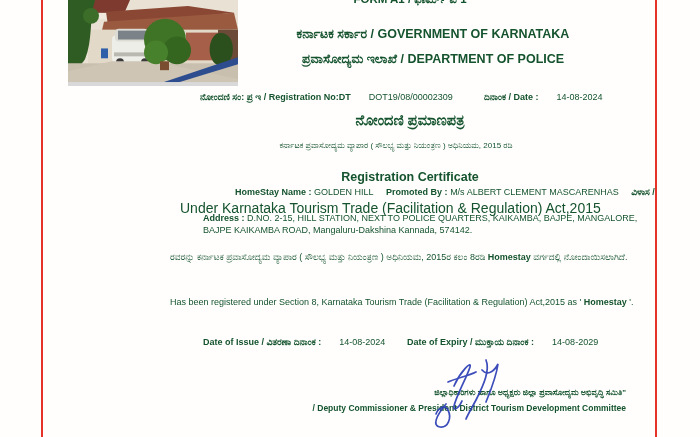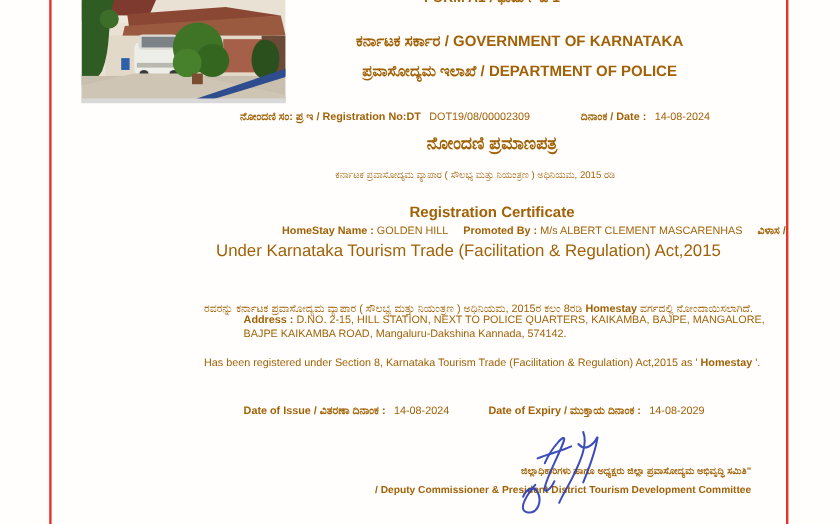--- a/index.html
+++ b/index.html
@@ -1,43 +1,43 @@
 <!DOCTYPE html>
 <html><head>
 <meta charset="utf-8">
 <style>
   html,body{margin:0;padding:0;background:#ffffff;}
   .page{
     position:relative;width:700px;height:437px;background:#fffefd;
-    overflow:hidden;font-family:"Liberation Sans",sans-serif;color:#a16207;
+    overflow:hidden;font-family:"Liberation Sans",sans-serif;color:#14532d;
   }
   .redline{position:absolute;top:0;width:2px;height:437px;background:#e63228;}
   .redline.left{left:41px;}
   .redline.right{left:655px;}
   .photo{position:absolute;left:68px;top:0;width:170px;height:85px;box-shadow:0 1px 0 #d8d8d8;}
   .photo svg{display:block;width:100%;height:100%;}
   .formline{position:absolute;left:180px;top:-7px;width:460px;text-align:center;
     font-size:11.5px;font-weight:bold;white-space:nowrap;}
   .govline{position:absolute;left:238px;top:27px;width:390px;text-align:center;
     font-size:12.5px;font-weight:bold;white-space:nowrap;}
   .deptline{position:absolute;left:238px;top:52px;width:390px;text-align:center;
     font-size:12.5px;font-weight:bold;white-space:nowrap;}
   .regrow-label{position:absolute;left:200px;top:92px;font-size:9px;white-space:nowrap;}
   .regrow-date{position:absolute;left:484px;top:92px;font-size:9px;white-space:nowrap;}
   .b{font-weight:bold;}
-  .val{margin-left:7px;font-weight:normal;text-align:center;}
+  .val{margin-left:18px;font-weight:normal;text-align:center;}
   .kn-title{position:absolute;left:180px;top:112px;width:460px;text-align:center;
     font-size:14.5px;font-weight:bold;}
   .kn-sub{position:absolute;left:166px;top:141px;width:460px;text-align:center;font-size:8px;}
   .en-title{position:absolute;left:180px;top:154px;width:460px;text-align:center;
     font-size:12.5px;font-weight:bold;margin-top:16px;}
   .en-sub{position:absolute;left:180px;top:170px;width:460px;text-align:left;font-size:14px;margin-top:30px;}
   .hs-line{position:absolute;left:203px;top:187px;width:450px;font-size:9px;white-space:nowrap;margin-left:32px;}
   .hs-line .gap{display:inline-block;width:10px;}
-  .addr-line{position:absolute;left:203px;top:213px;width:455px;font-size:9px;line-height:11.5px;margin-top:48px;}
+  .addr-line{position:absolute;left:203px;top:213px;width:455px;font-size:9px;line-height:11.5px;}
   .kn-para{position:absolute;left:170px;top:248px;width:478px;font-size:9px;line-height:18px;}
   .en-para{position:absolute;left:170px;top:293px;width:478px;font-size:9px;line-height:18px;}
   .issue{position:absolute;left:203px;top:337px;font-size:9px;white-space:nowrap;}
   .expiry{position:absolute;left:407px;top:337px;font-size:9px;white-space:nowrap;}
   .sig-text{position:absolute;right:74px;top:386px;text-align:right;font-weight:bold;
     line-height:14.8px;white-space:nowrap;}
   .sig-text .l1{font-size:8px;}
   .sig-text .l2{font-size:8.5px;}
   .sig-text .l3{font-size:8.5px;}
   .signature{position:absolute;left:424px;top:356px;width:112px;height:76px;z-index:5;}

